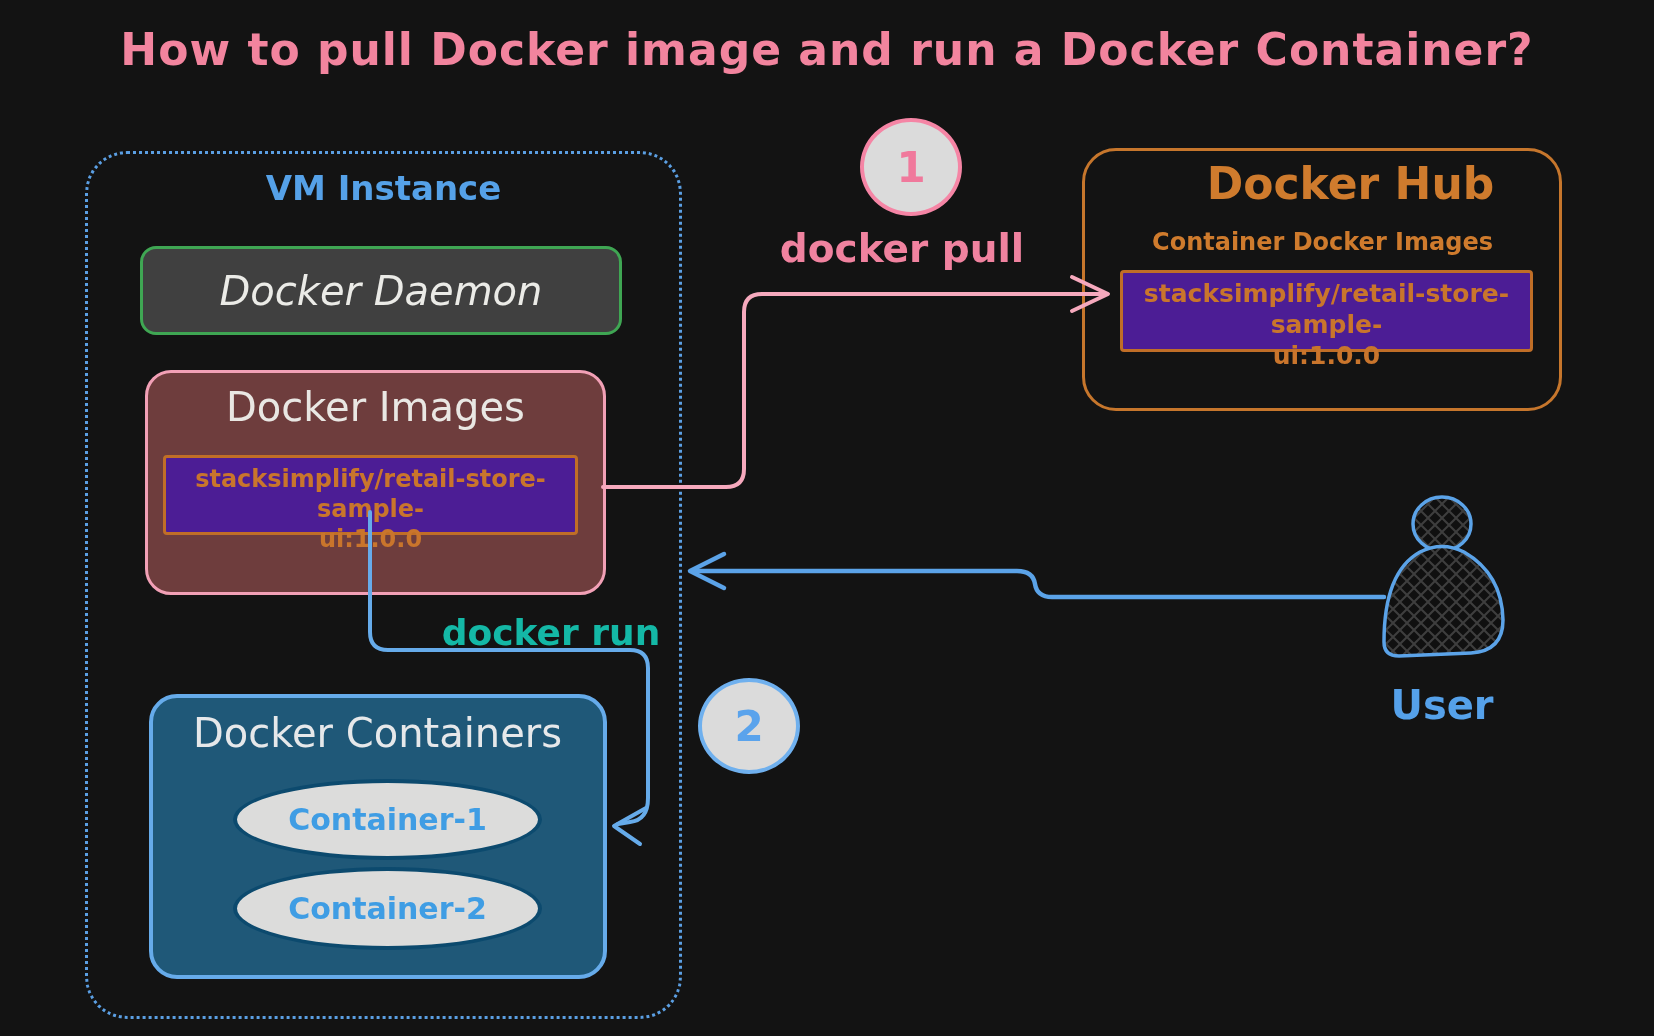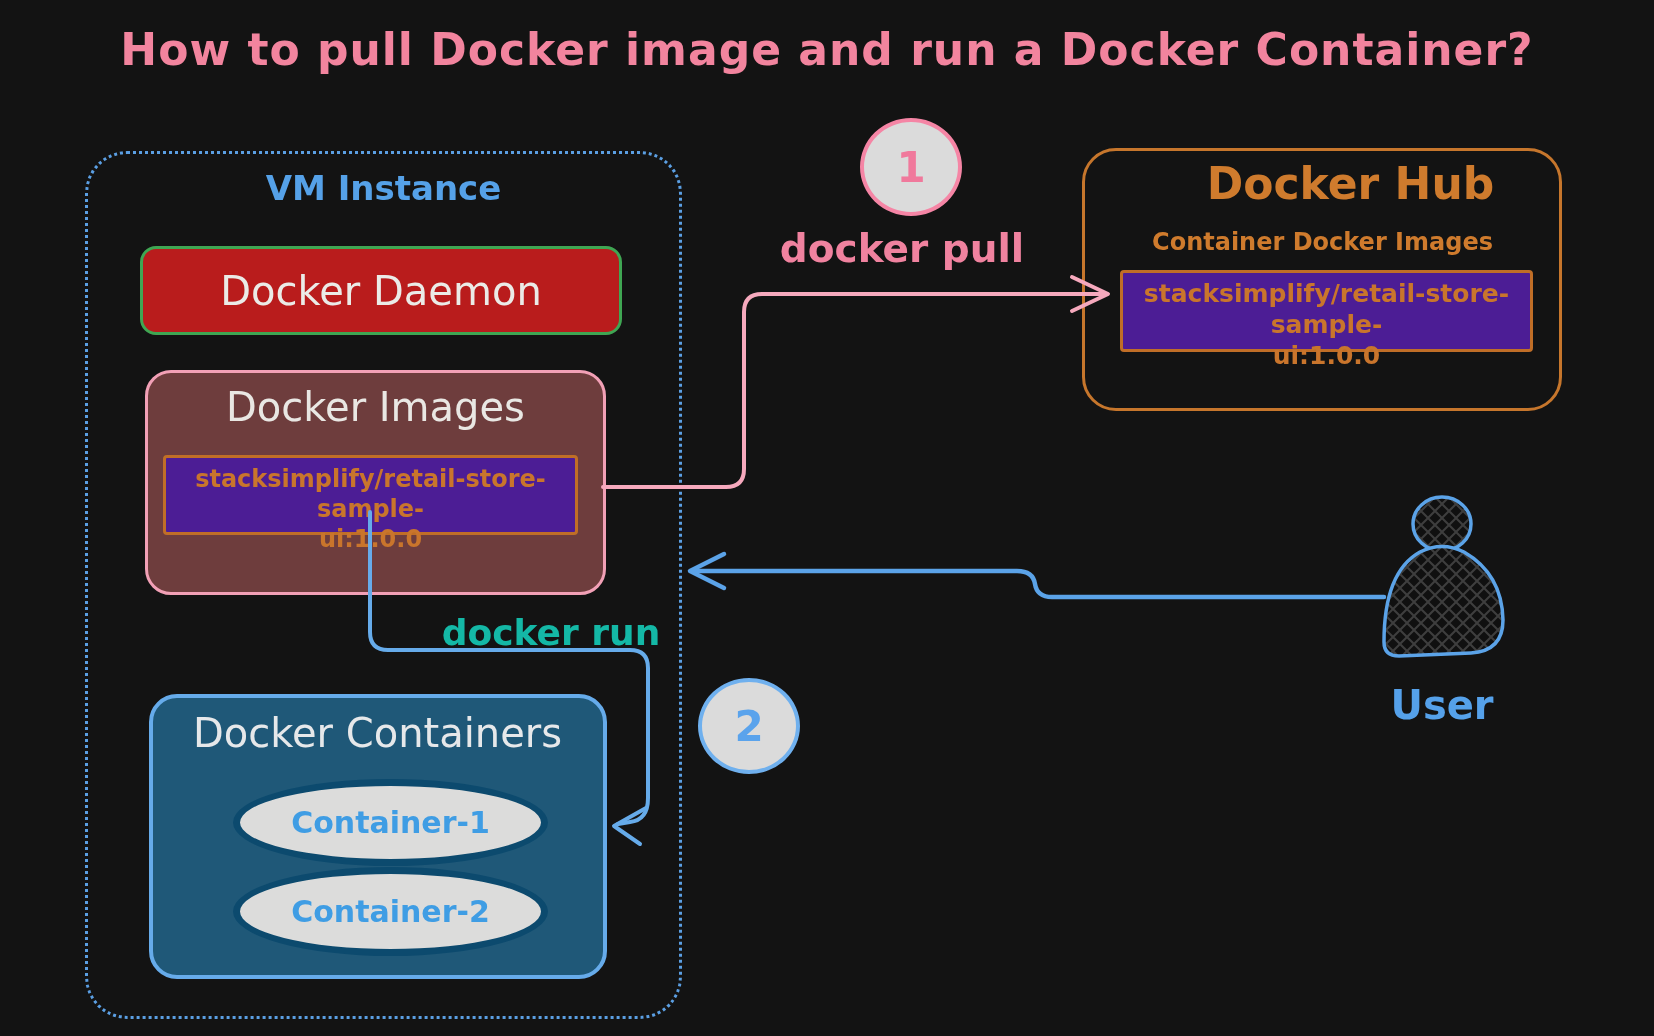--- a/index.html
+++ b/index.html
@@ -18,22 +18,22 @@
     left:85px;top:151px;width:591px;height:862px;
     border:3px dotted #5b9fe3;border-radius:42px;
   }
   #vm-label{
     left:85px;top:168px;width:597px;text-align:center;
     font-size:34px;font-weight:600;color:#55a1e8;
   }
   
   #daemon-box{
     left:140px;top:246px;width:476px;height:83px;
-    background:#b91c1c;border:3px solid #3fa653;border-radius:16px;
-    display:flex;align-items:center;justify-content:center;
+    background:#404040;border:3px solid #3fa653;border-radius:16px;
+    display:flex;align-items:center;justify-content:center;font-style:italic;
   }
   #daemon-box .boxlabel{font-size:40px;color:#ebebe7;}
   
   #images-box{
     left:145px;top:370px;width:455px;height:219px;
     background:#6e3d3d;border:3px solid #f2a0b6;border-radius:26px;
   }
   #images-label{left:145px;top:384px;width:461px;text-align:center;
     font-size:40px;color:#e9e7e3;}
   .tag-box{
@@ -45,21 +45,21 @@
     font-size:24px;line-height:30px;padding-top:6px;
   }
   
   #containers-box{
     left:149px;top:694px;width:450px;height:277px;
     background:#1f5878;border:4px solid #66abea;border-radius:28px;
   }
   #containers-label{left:149px;top:710px;width:457px;text-align:center;
     font-size:40px;color:#e6e8ea;}
   .cont-ellipse{
-    background:#dcdcdb;border:7px solid #0c4a6e;border-radius:50%;
+    background:#dcdcdb;border:4px solid #0c4a6e;border-radius:50%;
     display:flex;align-items:center;justify-content:center;
     font-size:30px;font-weight:600;color:#3f9de4;
   }
   #container-1{left:233px;top:779px;width:301px;height:73px;}
   #container-2{left:233px;top:867px;width:301px;height:75px;}
   
   #hub-box{
     left:1082px;top:148px;width:474px;height:257px;
     border:3.5px solid #c6762c;border-radius:34px;background:transparent;
   }

